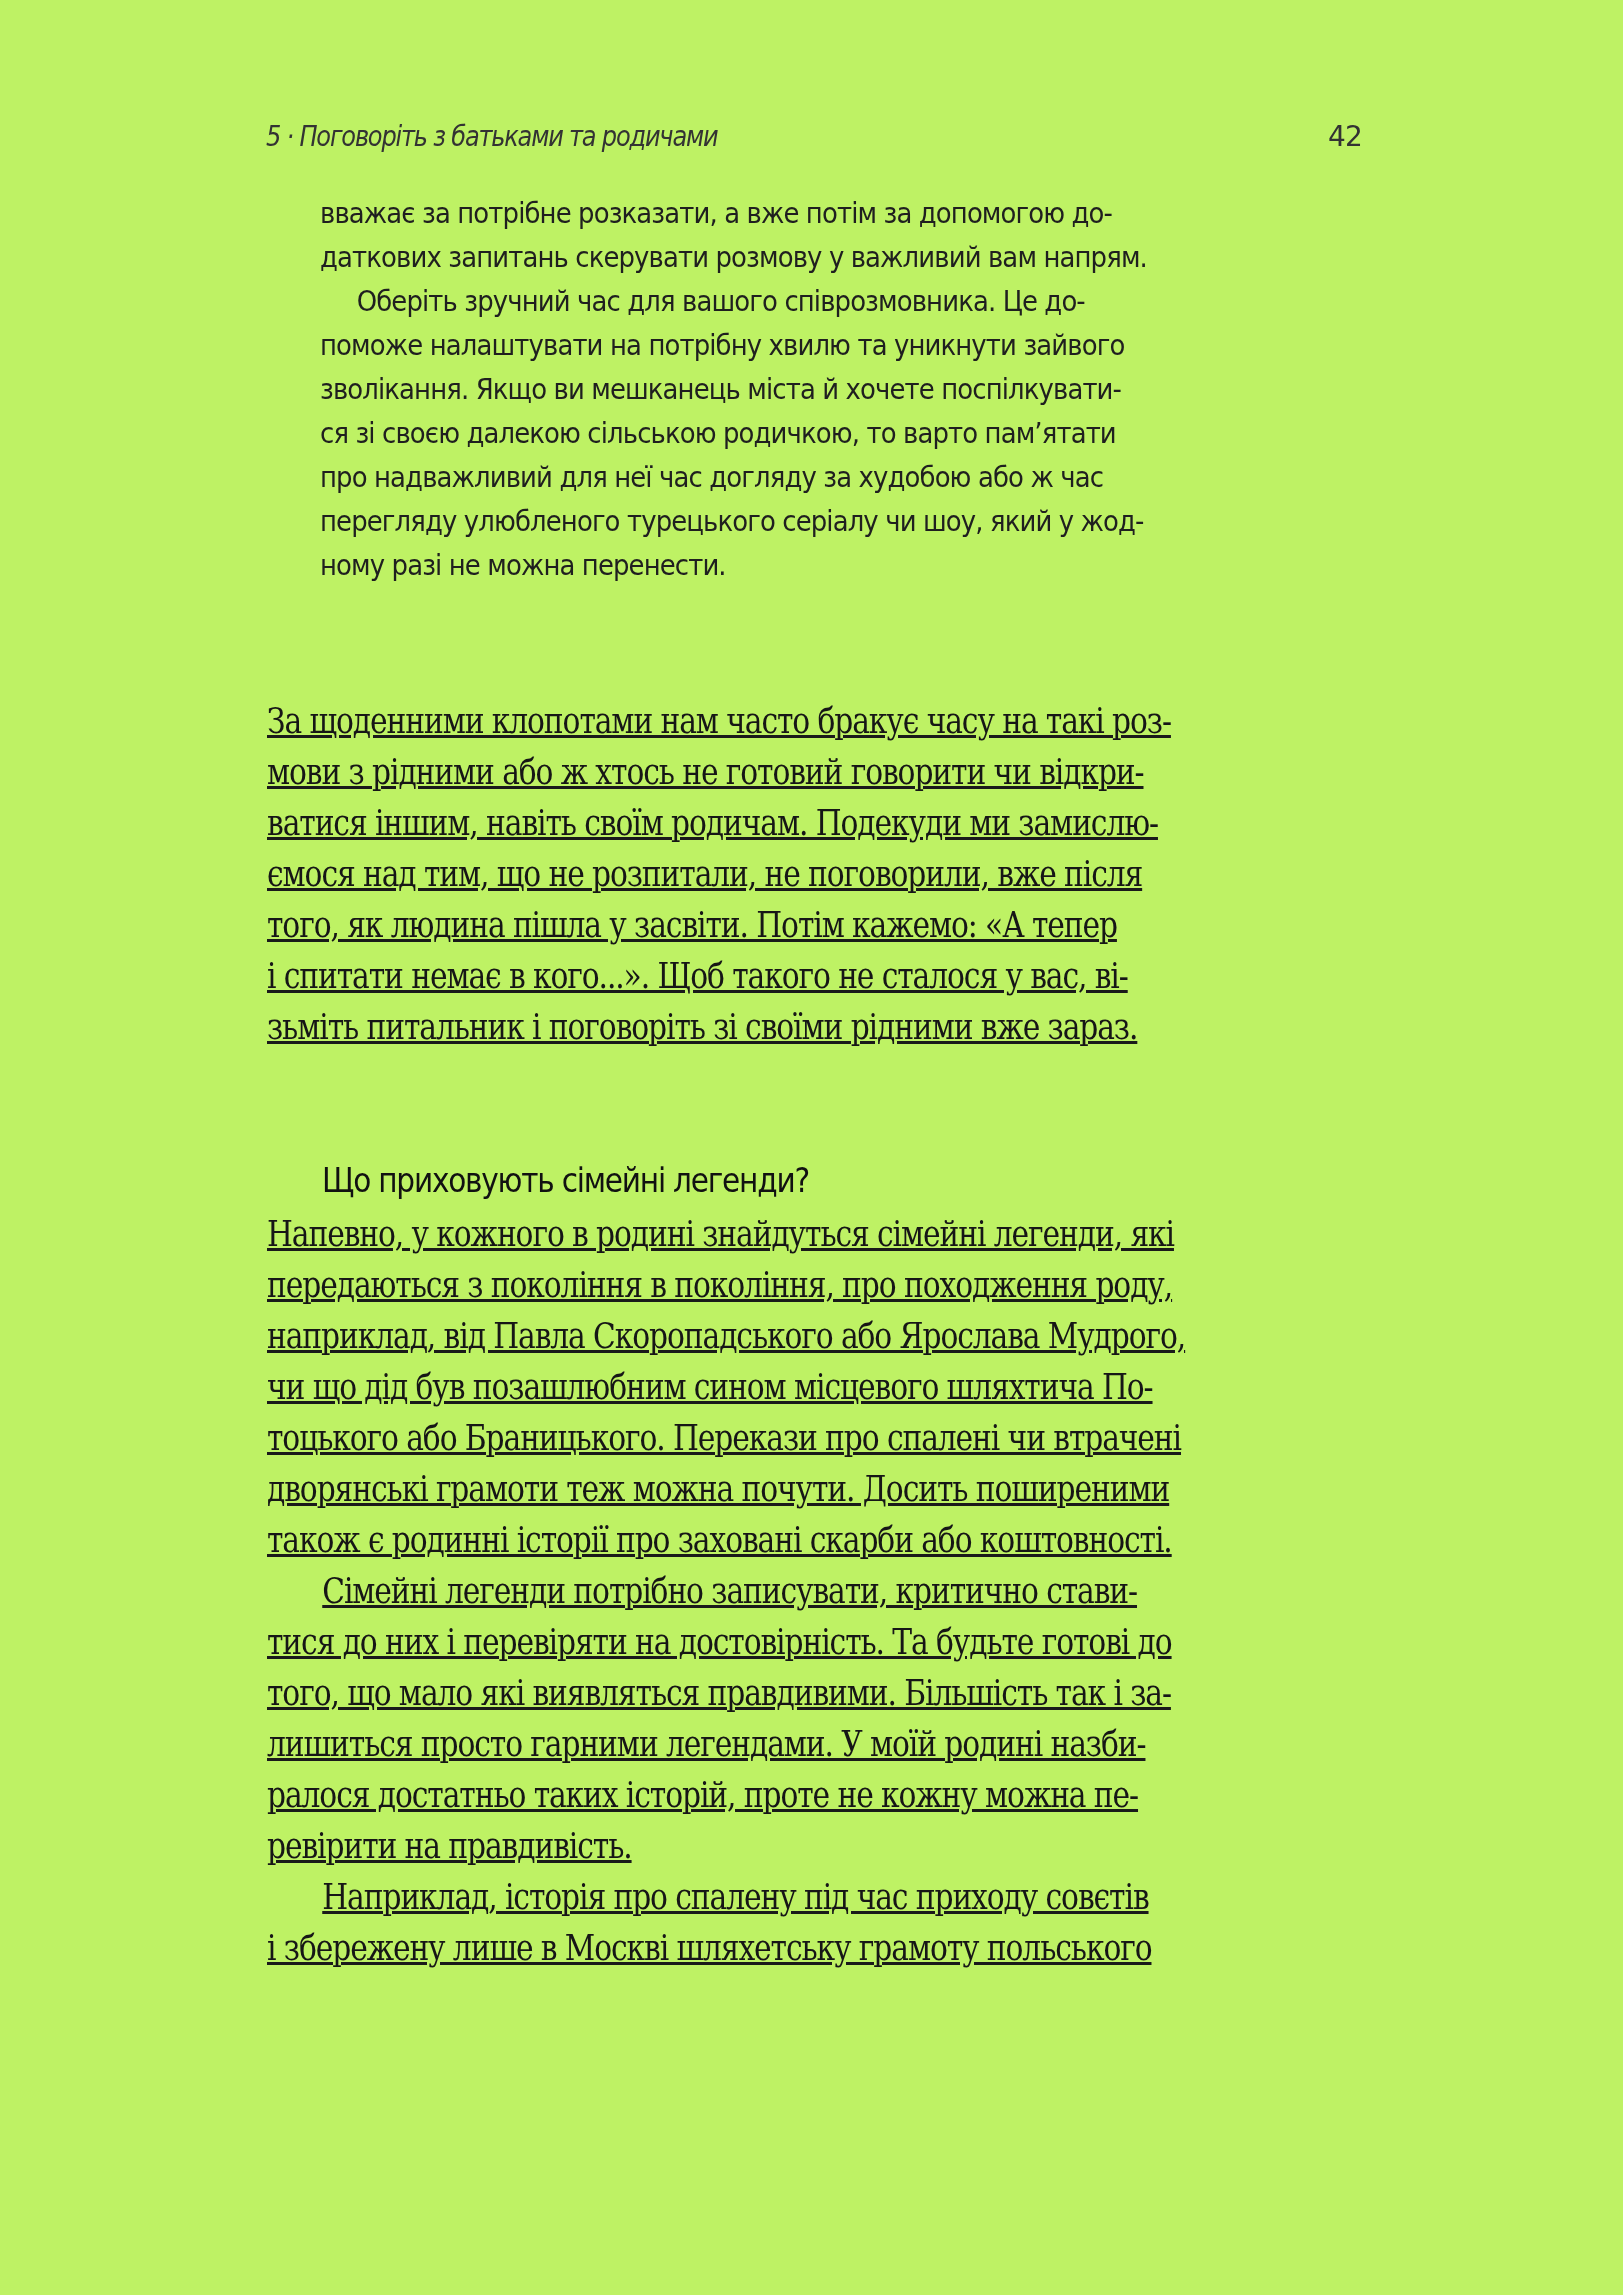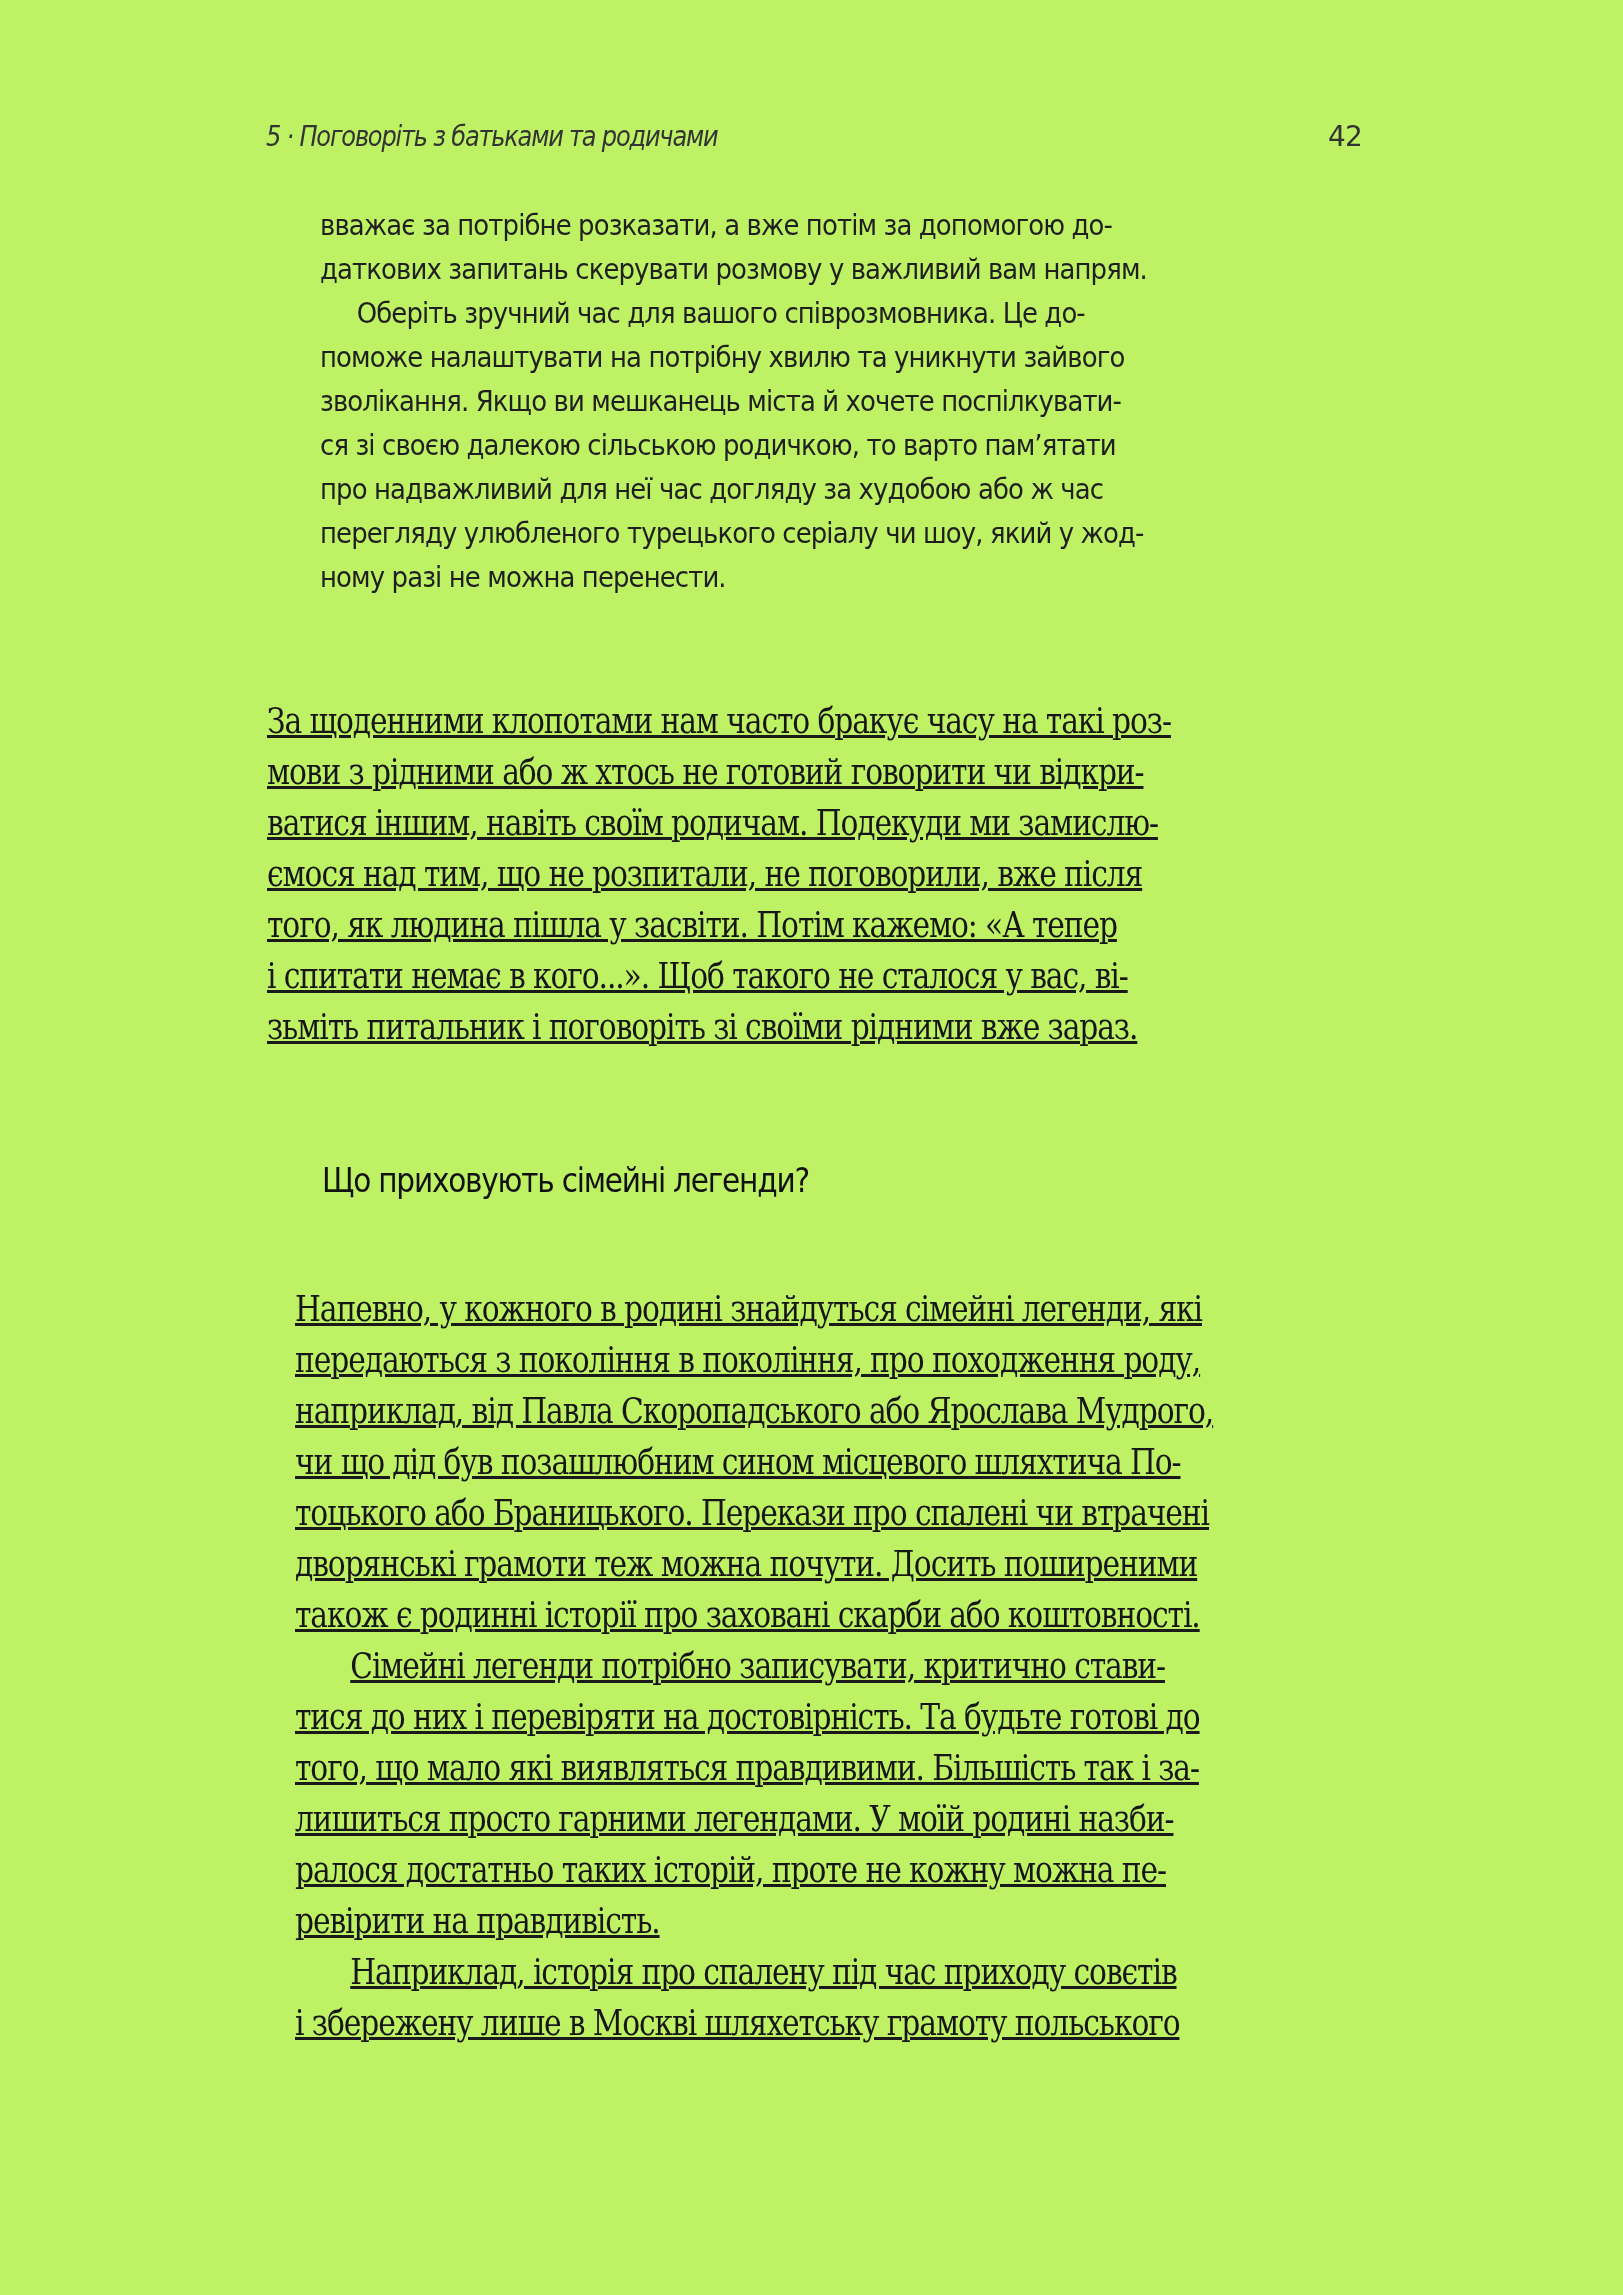--- a/index.html
+++ b/index.html
@@ -51,21 +51,21 @@
       font-size: 28px;
       line-height: 37px;
       color: #333333;
       letter-spacing: -0.8px;
     }
 
     
     .inset {
       position: absolute;
       left: 320px;
-      top: 203px;
+      top: 191px;
       width: 998px;
     }
     .inset-line {
       display: block;
       height: 44px;
       line-height: 44px;
       font-family: "DejaVu Sans", sans-serif;
       font-size: 29px;
       color: #1f1f1f;
       white-space: nowrap;
@@ -137,21 +137,21 @@
     <span class="body-line">мови з рідними або ж хтось не готовий говорити чи відкри-</span>
     <span class="body-line">ватися іншим, навіть своїм родичам. Подекуди ми замислю-</span>
     <span class="body-line">ємося над тим, що не розпитали, не поговорили, вже після</span>
     <span class="body-line">того, як людина пішла у засвіти. Потім кажемо: «А тепер</span>
     <span class="body-line">і спитати немає в кого...». Щоб такого не сталося у вас, ві-</span>
     <span class="body-line">зьміть питальник і поговоріть зі своїми рідними вже зараз.</span>
   </div>
 
   <div class="section-heading">Що приховують сімейні легенди?</div>
 
-  <div class="body-block" style="top:1284px;margin-left:28px;">
+  <div class="body-block" style="top:1209px;">
     <span class="body-line">Напевно, у кожного в родині знайдуться сімейні легенди, які</span>
     <span class="body-line">передаються з покоління в покоління, про походження роду,</span>
     <span class="body-line">наприклад, від Павла Скоропадського або Ярослава Мудрого,</span>
     <span class="body-line">чи що дід був позашлюбним сином місцевого шляхтича По-</span>
     <span class="body-line">тоцького або Браницького. Перекази про спалені чи втрачені</span>
     <span class="body-line">дворянські грамоти теж можна почути. Досить поширеними</span>
     <span class="body-line">також є родинні історії про заховані скарби або коштовності.</span>
     <span class="body-line indent">Сімейні легенди потрібно записувати, критично стави-</span>
     <span class="body-line">тися до них і перевіряти на достовірність. Та будьте готові до</span>
     <span class="body-line">того, що мало які виявляться правдивими. Більшість так і за-</span>

